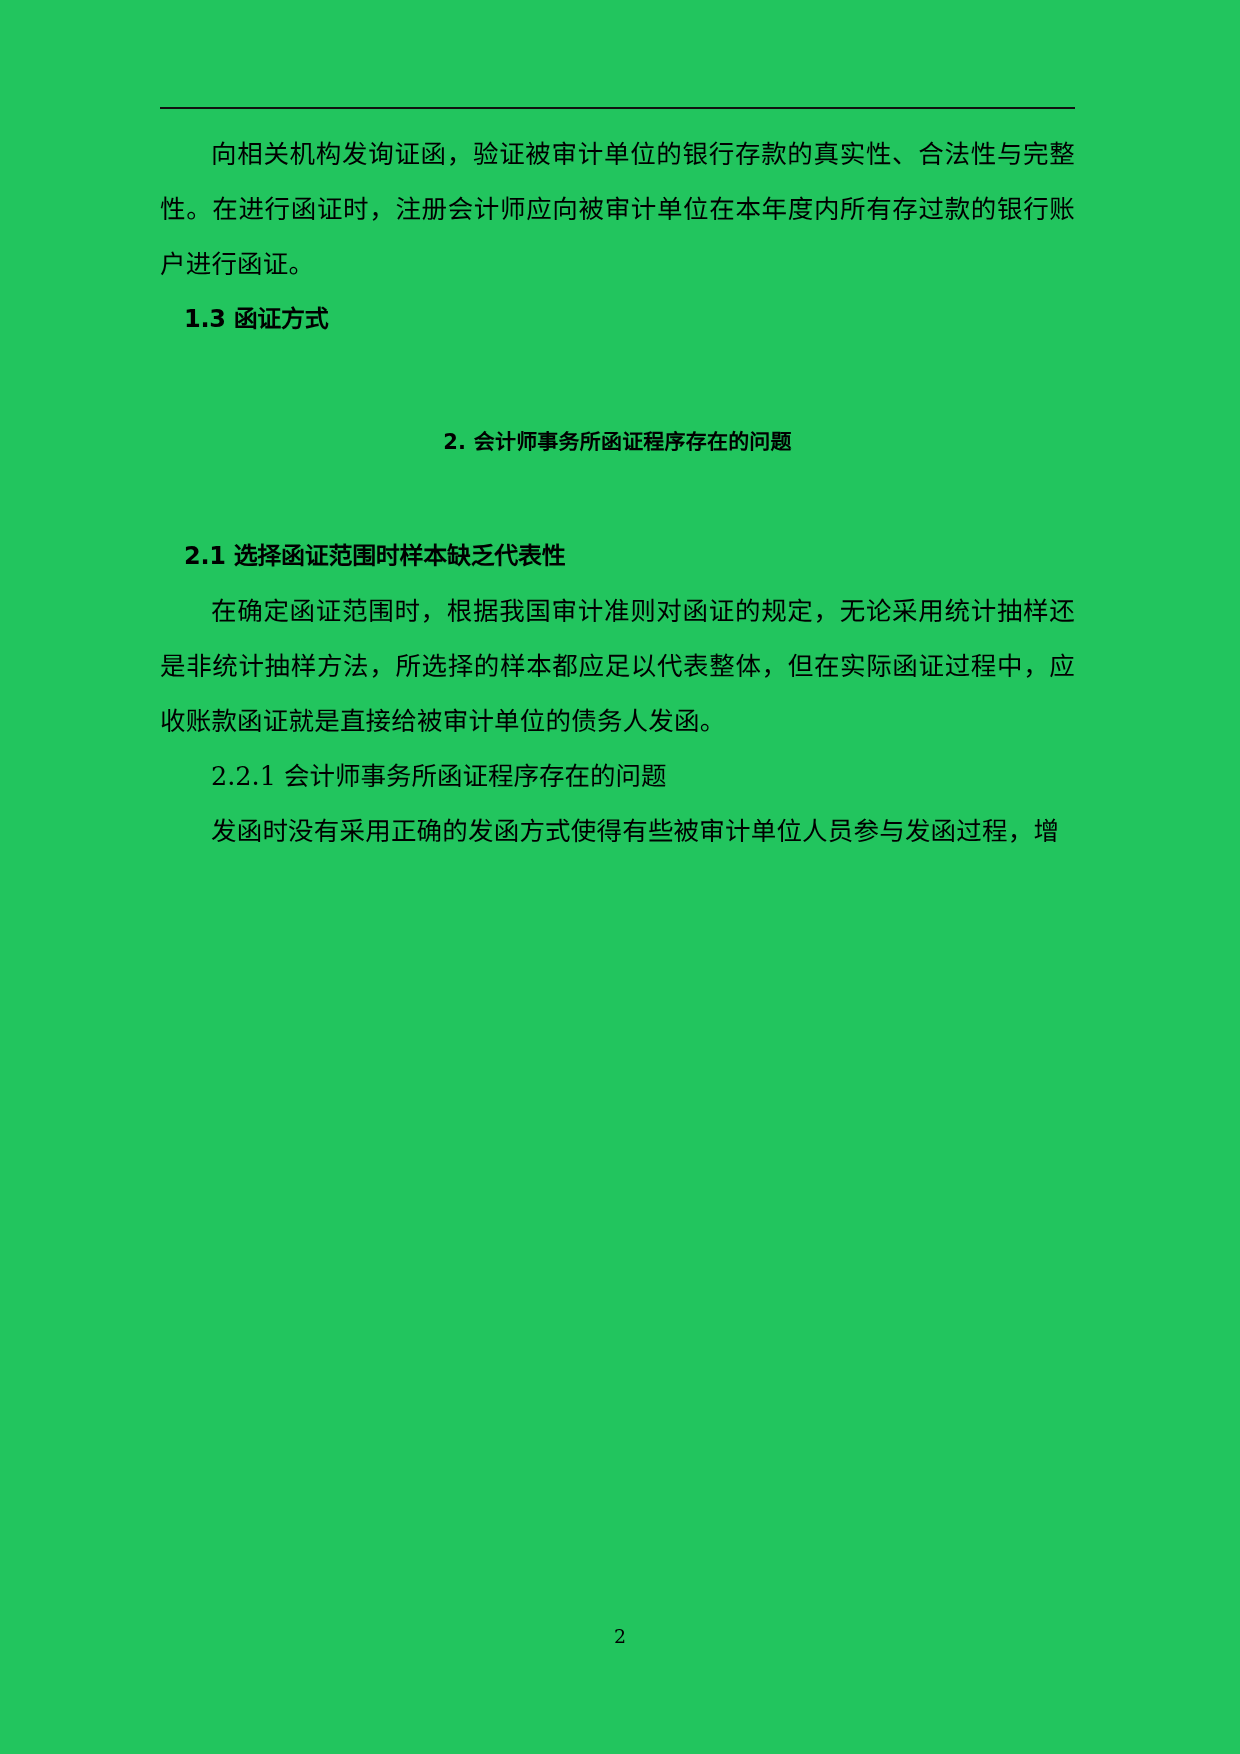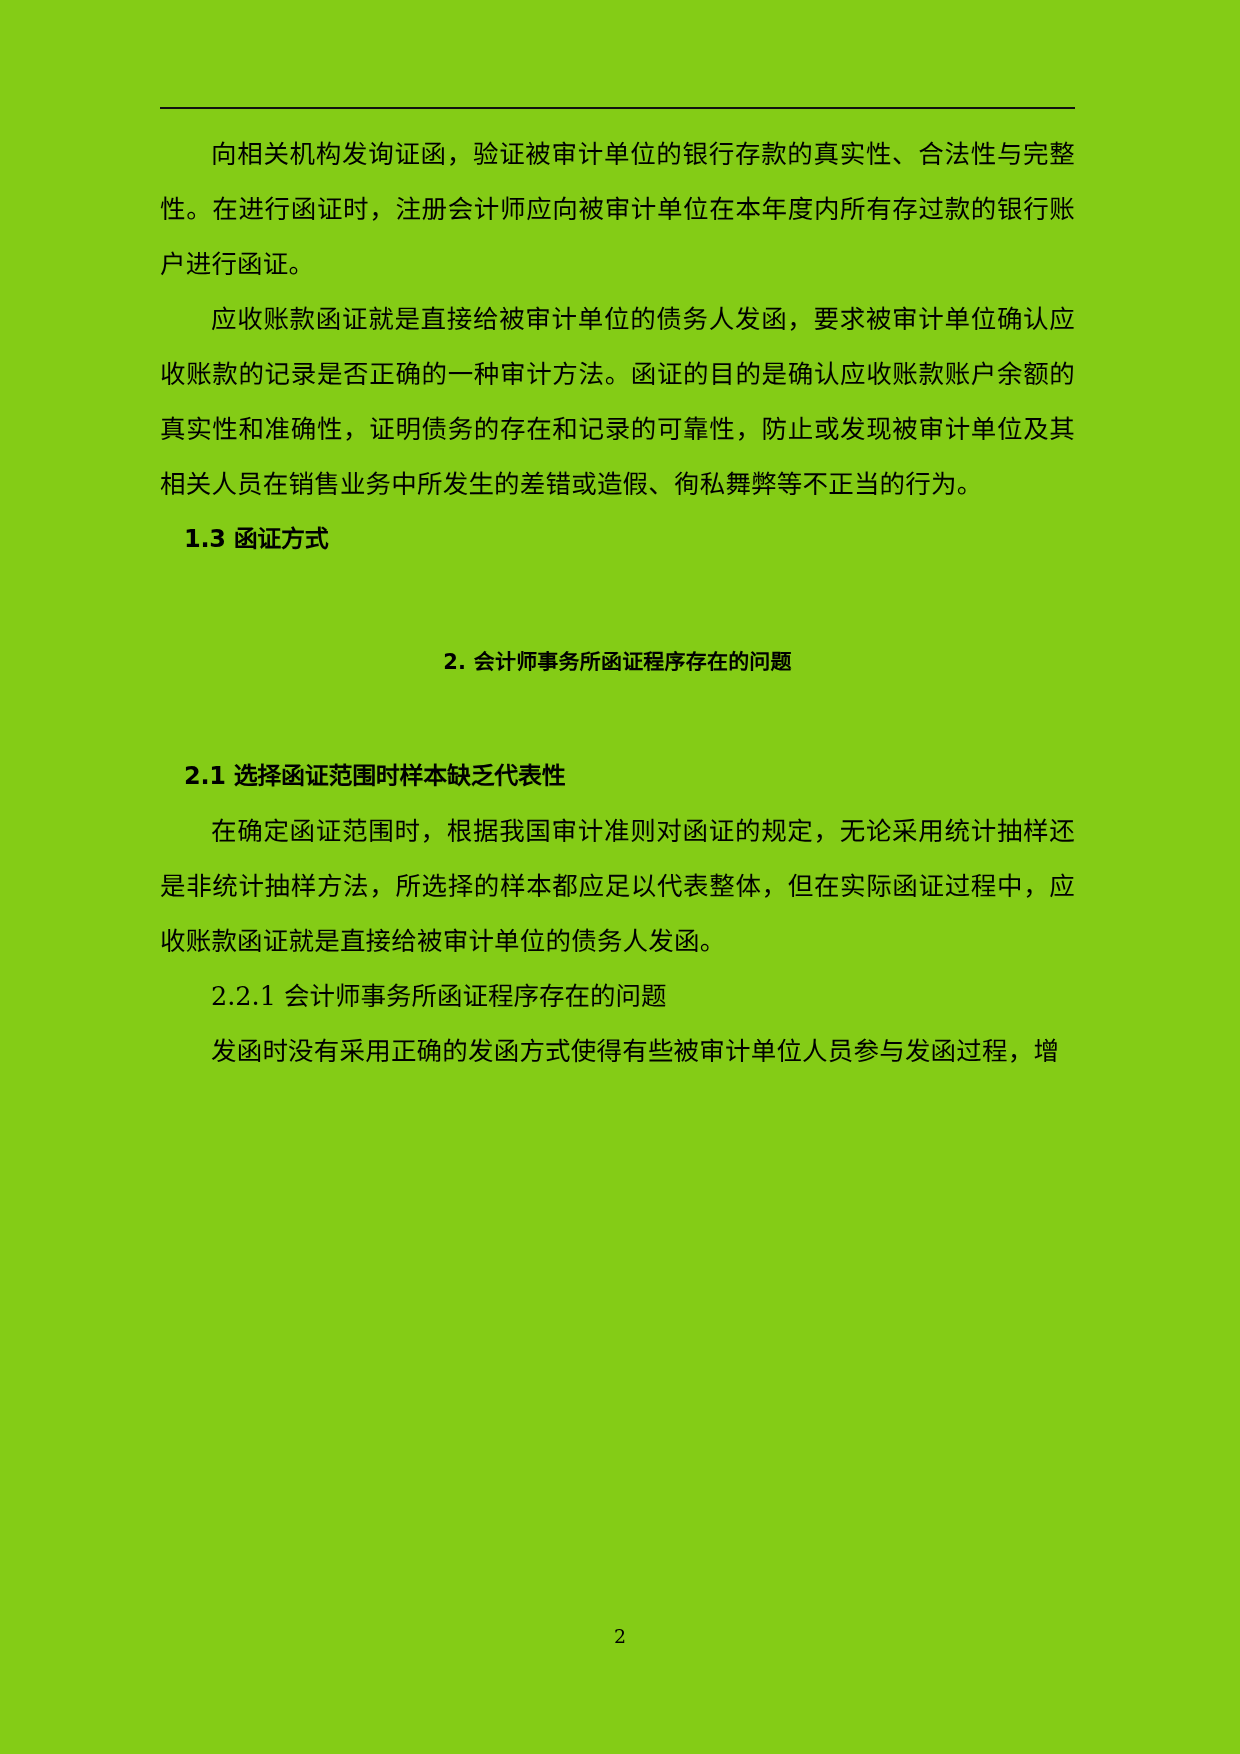--- a/index.html
+++ b/index.html
@@ -6,21 +6,21 @@
   html, body {
     margin: 0;
     padding: 0;
     background: #ffffff;
   }
   .page {
     position: relative;
     width: 1240px;
     height: 1754px;
     margin: 0 auto;
-    background: #84cc16;
+    background: #22c55e;
     box-sizing: border-box;
     font-family: "DejaVu Serif", "Liberation Serif", serif;
     color: #000000;
     overflow: hidden;
   }
 
   
   .header-rule {
     position: absolute;
     left: 160px;
@@ -102,21 +102,20 @@
 
 <div class="page">
 
   <div class="header-rule"></div>
 
   <div class="content">
 
     <p class="body">向相关机构发询证函，验证被审计单位的银行存款的真实性、合法性与完整性。在进行函证时，注册会计师应向被审计单位在本年度内所有存过款的银行账户进行函证。</p>
 
 
-    <p class="body">应收账款函证就是直接给被审计单位的债务人发函，要求被审计单位确认应收账款的记录是否正确的一种审计方法。函证的目的是确认应收账款账户余额的真实性和准确性，证明债务的存在和记录的可靠性，防止或发现被审计单位及其相关人员在销售业务中所发生的差错或造假、徇私舞弊等不正当的行为。</p>
 
     <h3 class="sub">1.3 函证方式</h3>
 
 
     <div class="gap-lg"></div>
 
     <h2 class="chapter">2. 会计师事务所函证程序存在的问题</h2>
 
     <div class="gap-md"></div>
 

